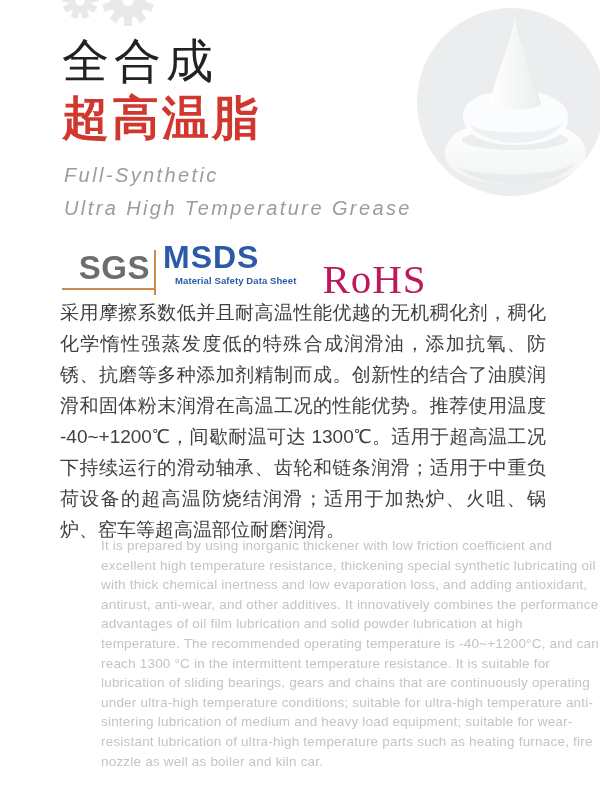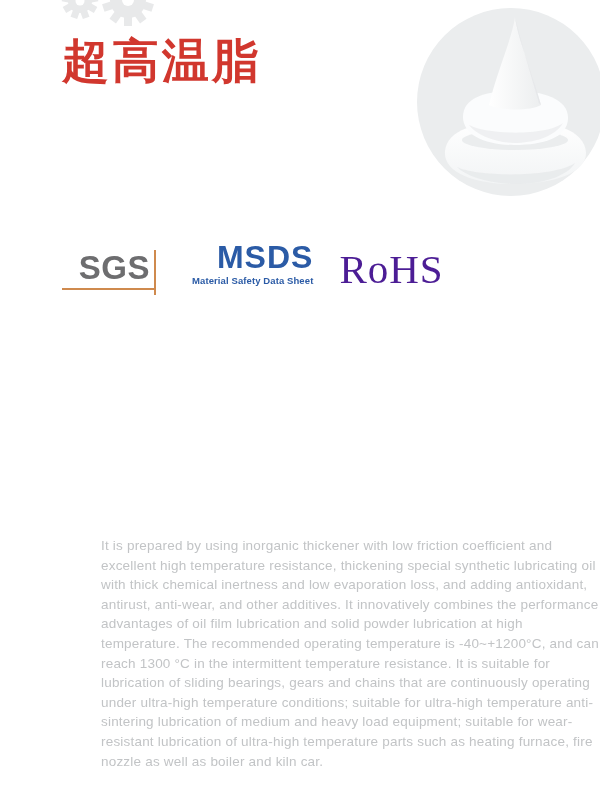--- a/index.html
+++ b/index.html
@@ -29,24 +29,24 @@
 
   .subtitle-block { position: absolute; left: 64px; top: 159px; line-height: 33px; white-space: nowrap; }
   .subtitle { font-size: 20px; font-style: italic; font-weight: 500; color: #9a9c9f; letter-spacing: 2.4px; }
 
   
   .certs { position: absolute; left: 62px; top: 241px; height: 52px; display: flex; align-items: flex-start; }
   .cert-sgs { position: relative; width: 94px; height: 48px; margin-top: 6px; }
   .sgs-text { position: absolute; right: 6px; top: 2px; font-size: 33px; font-weight: 800; color: #6d6d6f; letter-spacing: 0.5px; }
   .sgs-hline { position: absolute; left: 0; bottom: 5px; width: 92px; height: 2px; background: #cf8a4e; }
   .sgs-vline { position: absolute; right: 0; top: 3px; height: 45px; width: 2px; background: #cf8a4e; }
-  .cert-msds { margin-left: 24px; margin-top: 0px; text-align: right; }
+  .cert-msds { margin-left: 7px; margin-top: 0px; text-align: left; }
   .msds-text { font-size: 32px; font-weight: 800; color: #2b5ba6; letter-spacing: 1px; line-height: 1; }
   .msds-sub { font-size: 9.5px; font-weight: 700; color: #2b5ba6; margin-top: 2px; letter-spacing: 0.1px; padding-left: 12px; }
-  .cert-rohs { margin-left: 26px; margin-top: 4px; font-family: "Liberation Serif", serif; font-size: 41px; font-weight: 400; color: #4c1d95; line-height: 48px; letter-spacing: 1px; }
+  .cert-rohs { margin-left: 26px; margin-top: 14px; font-family: "Liberation Serif", serif; font-size: 41px; font-weight: 400; color: #be185d; line-height: 48px; letter-spacing: 1px; }
 
   
   .para-cn {
     position: absolute; left: 60px; top: 297px; width: 486px;
     font-size: 19px; line-height: 31px; font-weight: 500;
     color: #3e4144; text-align: justify;
   }
   .para-en {
     position: absolute; left: 60px; top: 536px; width: 500px;
     font-size: 13.5px; line-height: 19.6px; font-weight: 400;
@@ -109,34 +109,40 @@
     <path d="M10,138 C12,116 45,108 80,108 C116,108 150,116 151,140 C151,160 119,171 78,171 C40,171 8,160 10,138 Z" fill="url(#gTier)"></path>
     <path d="M22,154 C42,164 118,165 140,150 C131,165 102,172 76,171 C49,169 31,163 22,154 Z" fill="#e6e8e9" opacity="0.75"></path>
     <ellipse cx="80" cy="127" rx="53" ry="10" fill="#e9ebec" opacity="0.9"></ellipse>
     <path d="M28,104 C28,84 52,78 80,78 C108,78 134,86 133,106 C132,124 110,132 79,132 C50,132 28,122 28,104 Z" fill="#fbfcfd"></path>
     <path d="M34,112 C52,122 112,123 128,110 C120,124 98,130 79,130 C58,129 42,122 34,112 Z" fill="#e9ebec" opacity="0.7"></path>
     <path d="M80,4 C77,26 62,58 54,92 C66,98 96,98 106,92 C96,56 83,26 80,4 Z" fill="url(#gTip)"></path>
     <path d="M80,4 C86,30 96,62 104,90 L106,92 C96,56 83,26 80,4 Z" fill="#e2e4e6" opacity="0.65"></path>
   </svg>
 
   <div class="title-block">
+    <div class="title-cn1">全合成</div>
     <div class="title-cn2">超高温脂</div>
   </div>
 
+  <div class="subtitle-block">
+    <div class="subtitle">Full-Synthetic</div>
+    <div class="subtitle">Ultra High Temperature Grease</div>
+  </div>
 
   <div class="certs">
     <div class="cert-sgs">
       <span class="sgs-text">SGS</span>
       <i class="sgs-hline"></i>
       <i class="sgs-vline"></i>
     </div>
     <div class="cert-msds">
       <div class="msds-text">MSDS</div>
       <div class="msds-sub">Material Safety Data Sheet</div>
     </div>
     <div class="cert-rohs">
       <span>RoHS</span>
     </div>
   </div>
 
+  <div class="para-cn">采用摩擦系数低并且耐高温性能优越的无机稠化剂，稠化化学惰性强蒸发度低的特殊合成润滑油，添加抗氧、防锈、抗磨等多种添加剂精制而成。创新性的结合了油膜润滑和固体粉末润滑在高温工况的性能优势。推荐使用温度 -40~+1200℃，间歇耐温可达 1300℃。适用于超高温工况下持续运行的滑动轴承、齿轮和链条润滑；适用于中重负荷设备的超高温防烧结润滑；适用于加热炉、火咀、锅炉、窑车等超高温部位耐磨润滑。</div>
   <div class="para-en">It is prepared by using inorganic thickener with low friction coefficient and excellent high temperature resistance, thickening special synthetic lubricating oil with thick chemical inertness and low evaporation loss, and adding antioxidant, antirust, anti-wear, and other additives. It innovatively combines the performance advantages of oil film lubrication and solid powder lubrication at high temperature. The recommended operating temperature is -40~+1200°C, and can reach 1300 °C in the intermittent temperature resistance. It is suitable for lubrication of sliding bearings, gears and chains that are continuously operating under ultra-high temperature conditions; suitable for ultra-high temperature anti-sintering lubrication of medium and heavy load equipment; suitable for wear-resistant lubrication of ultra-high temperature parts such as heating furnace, fire nozzle as well as boiler and kiln car.</div>
 
 </div>
 
 </body></html>

